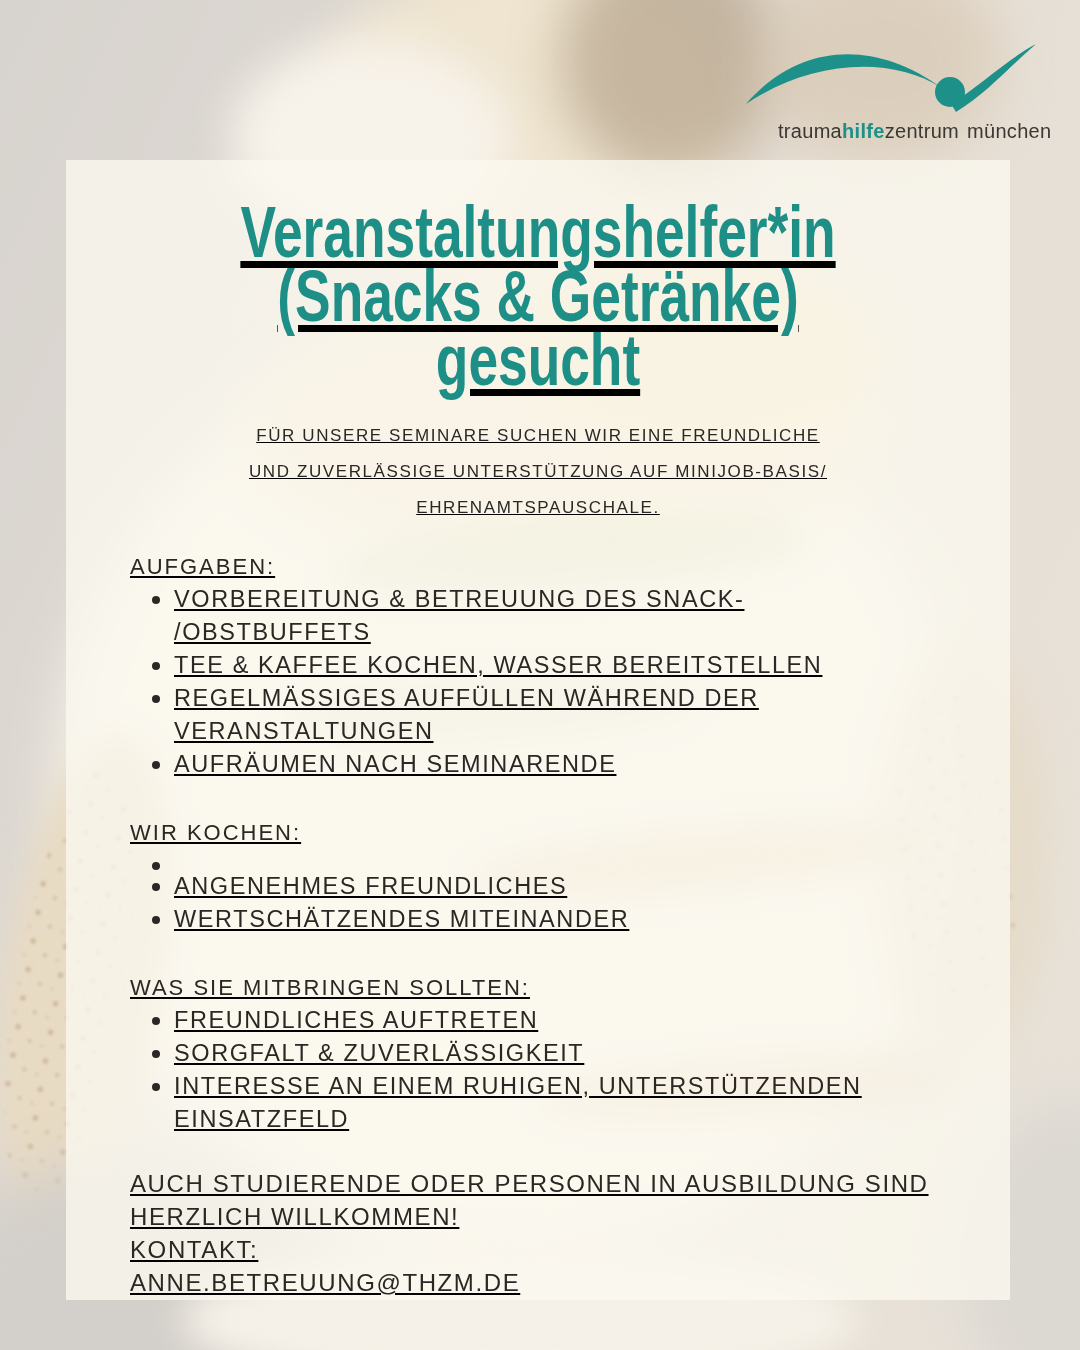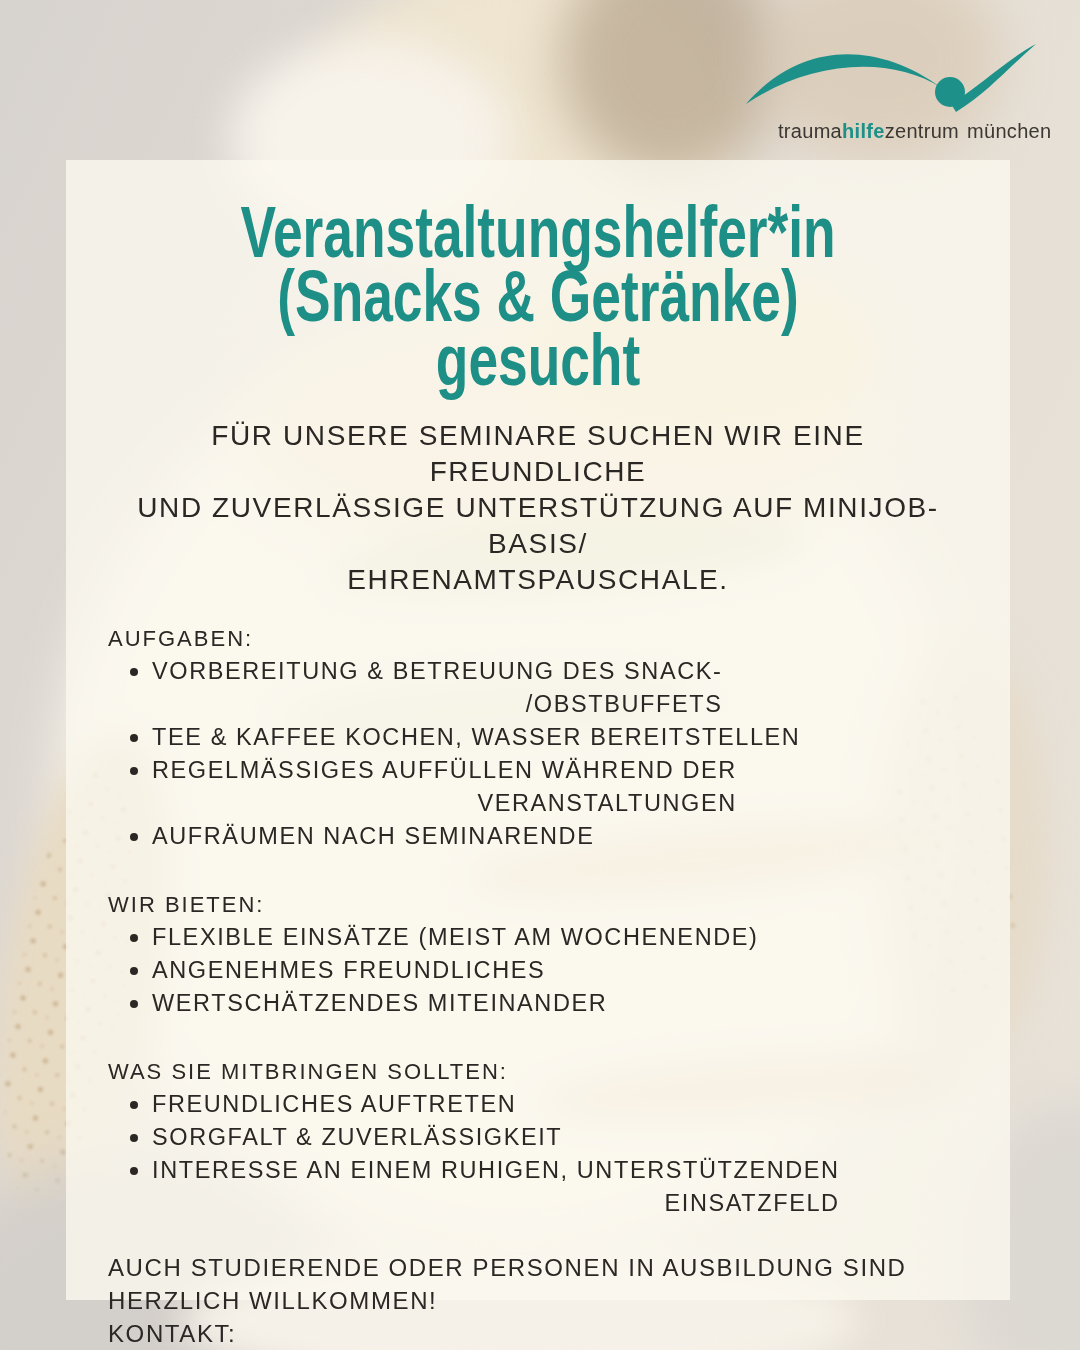--- a/index.html
+++ b/index.html
@@ -38,35 +38,35 @@
   
   .logo{position:absolute;left:742px;top:40px;width:336px;}
   .logo svg{display:block;width:300px;height:76px;margin-left:2px;}
   .logo-text{margin:4px 0 0 36px;font-size:20px;letter-spacing:.3px;color:#3b3732;white-space:nowrap;}
   .logo-text .teal{color:#1d9189;font-weight:700;}
   .logo-text .gap{margin-left:8px;}
 
   
   .card{
     position:absolute;left:66px;top:160px;width:944px;height:1140px;
-    background:rgba(251,248,240,.78);box-sizing:border-box;padding:30px 42px 0;
+    background:rgba(251,248,240,.78);box-sizing:border-box;padding:30px 64px 0;text-decoration:underline;
   }
   h1{
     margin:10px 0 0;text-align:center;color:#1d8f86;
     font-size:73px;font-weight:700;line-height:64px;letter-spacing:0;
     transform:scaleX(.73);transform-origin:50% 0;
   }
   h1 .tl{display:block;}
-  .intro{margin:26px 0 0;text-align:center;font-size:28px;line-height:36px;letter-spacing:1.6px;color:#2a2724;}
+  .intro{margin:26px 0 0;text-align:center;font-size:17px;line-height:36px;letter-spacing:1.6px;color:#2a2724;}
   .intro span{display:block;}
   section{margin-top:35px;}
   section.first{margin-top:24px;}
   h2{margin:0;font-size:22px;font-weight:400;line-height:33px;letter-spacing:2px;color:#2a2724;}
   ul{margin:0;padding:0;list-style:none;}
-  li{display:flex;align-items:flex-start;font-size:23.5px;line-height:33px;letter-spacing:1.6px;color:#2a2724;text-align:right;}
+  li{display:flex;align-items:flex-start;font-size:23.5px;line-height:33px;letter-spacing:1.6px;color:#2a2724;}
   .dot{flex:none;width:8px;height:8px;border-radius:50%;background:#2a2724;margin:13px 14px 0 22px;}
   .bt{white-space:pre-line;}
   .outro{margin-top:31px;font-size:24px;line-height:33px;letter-spacing:1.6px;color:#2a2724;}
 </style>
 </head>
 <body>
 
 <div class="canvas">
 
   <div class="bg">
@@ -130,25 +130,24 @@
 VERANSTALTUNGEN</span>
           </li>
         <li>
             <span class="dot"></span>
             <span class="bt">AUFRÄUMEN NACH SEMINARENDE</span>
           </li>
       </ul>
     </section>
 
     <section>
-      <h2>WIR BIETEN:</h2>
+      <h2>WIR KOCHEN:</h2>
       <ul>
         <li>
             <span class="dot"></span>
-            <span class="bt">FLEXIBLE EINSÄTZE (MEIST AM WOCHENENDE)</span>
           </li>
         <li>
             <span class="dot"></span>
             <span class="bt">ANGENEHMES FREUNDLICHES</span>
           </li>
         <li>
             <span class="dot"></span>
             <span class="bt">WERTSCHÄTZENDES MITEINANDER</span>
           </li>
       </ul>

